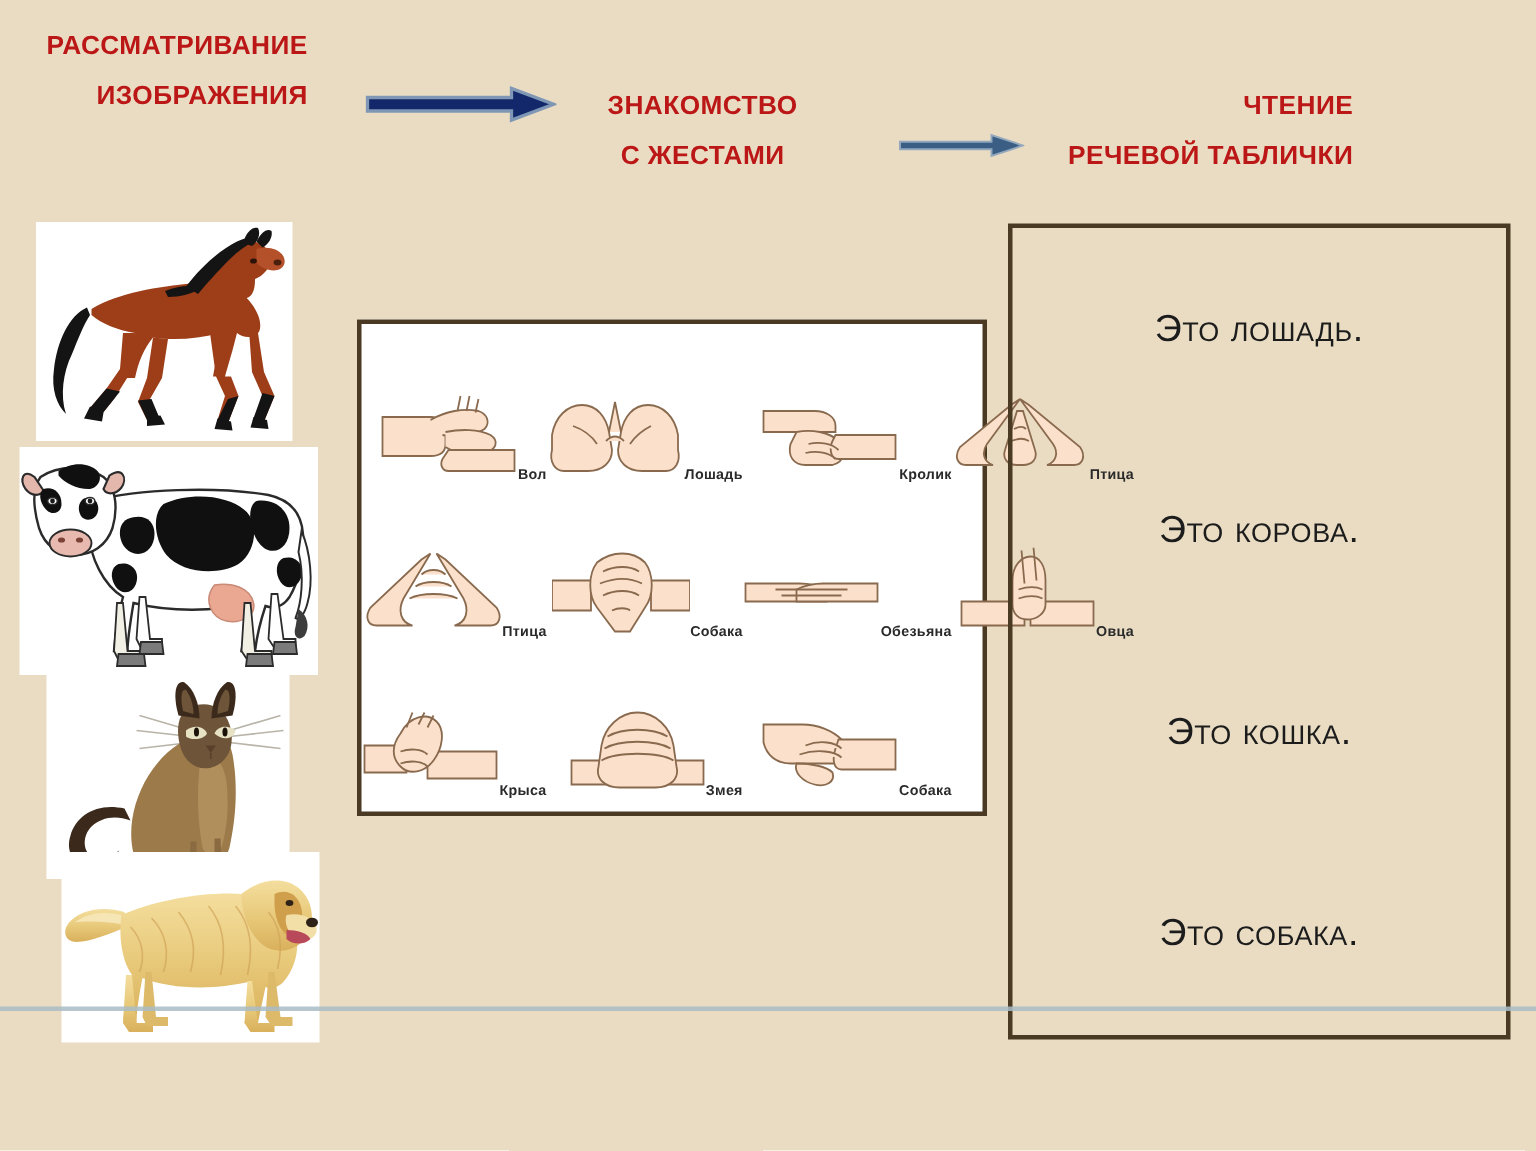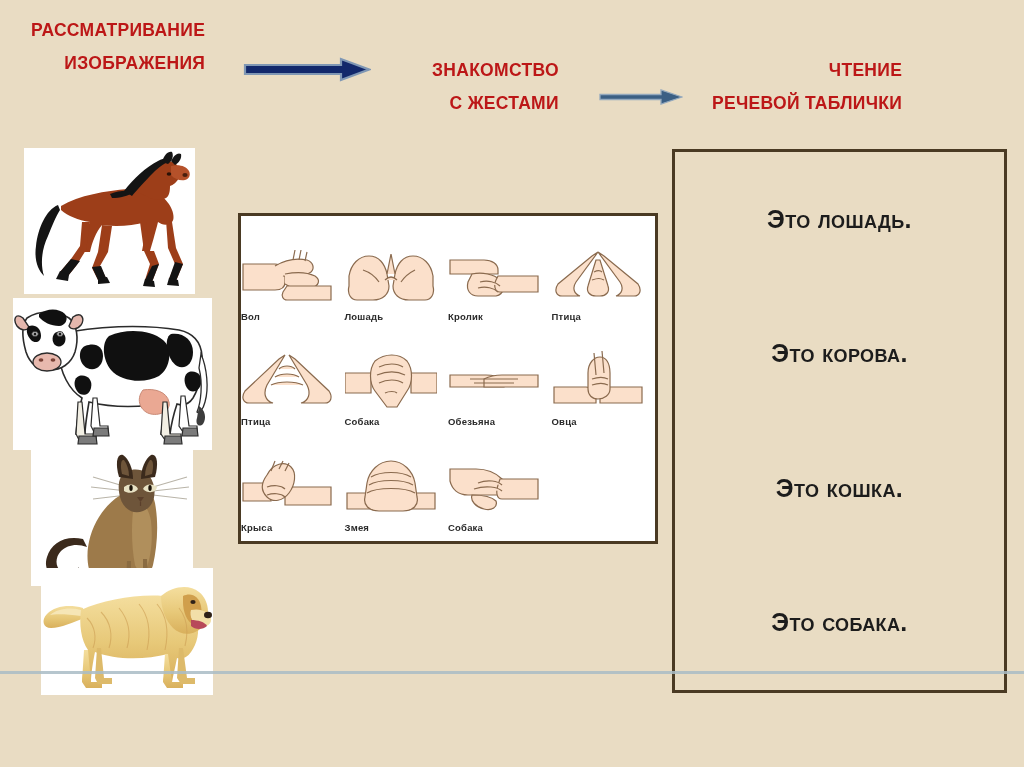--- a/index.html
+++ b/index.html
@@ -33,21 +33,21 @@
   .hdr {
     position: absolute;
     color: #bc1717;
     font-weight: bold;
     font-size: 17.5px;
     letter-spacing: .3px;
     line-height: 33px;
     white-space: nowrap;
   }
   #hdr1 { left: 31px;  top: 14px; text-align: right; }
-  #hdr2 { left: 405px; top: 54px; text-align: right; margin-left: 27px; }
+  #hdr2 { left: 405px; top: 54px; text-align: center; }
   #hdr3 { left: 712px; top: 54px; text-align: right; }
   #hdr2 .l2 { display: block; }
   #hdr3 .l2 { display: block; }
 
   
   .arrow1 {
     position: absolute;
     left: 243px;
     top: 57px;
     width: 128px;
@@ -89,22 +89,22 @@
     position: absolute;
     left: 0; top: 4px;
     width: 100%;
     height: calc(100% - 8px);
     display: grid;
     grid-template-columns: repeat(4, 1fr);
     grid-template-rows: repeat(3, 1fr);
   }
   .gcell {
     display: flex;
-    flex-direction: column;
-    align-items: flex-start;
+    flex-direction: row;
+    align-items: flex-end;
     justify-content: flex-end;
     padding-bottom: 4px;
     box-sizing: border-box;
   }
   .gcell .art {
     width: 92px;
     height: 62px;
     display: block;
   }
   .gcell .glabel {
@@ -135,21 +135,21 @@
   }
   .prow {
     flex: 1 1 0;
     display: flex;
     align-items: center;
     justify-content: center;
   }
   .phrase {
     font-size: 25px;
     color: #1c1c1c;
-    font-weight: 700;
+    font-weight: 400;
     font-variant: small-caps;
     text-transform: lowercase;
     letter-spacing: .4px;
     white-space: nowrap;
   }
   .phrase::first-letter { text-transform: uppercase; }
 </style>
 </head>
 <body>
 

